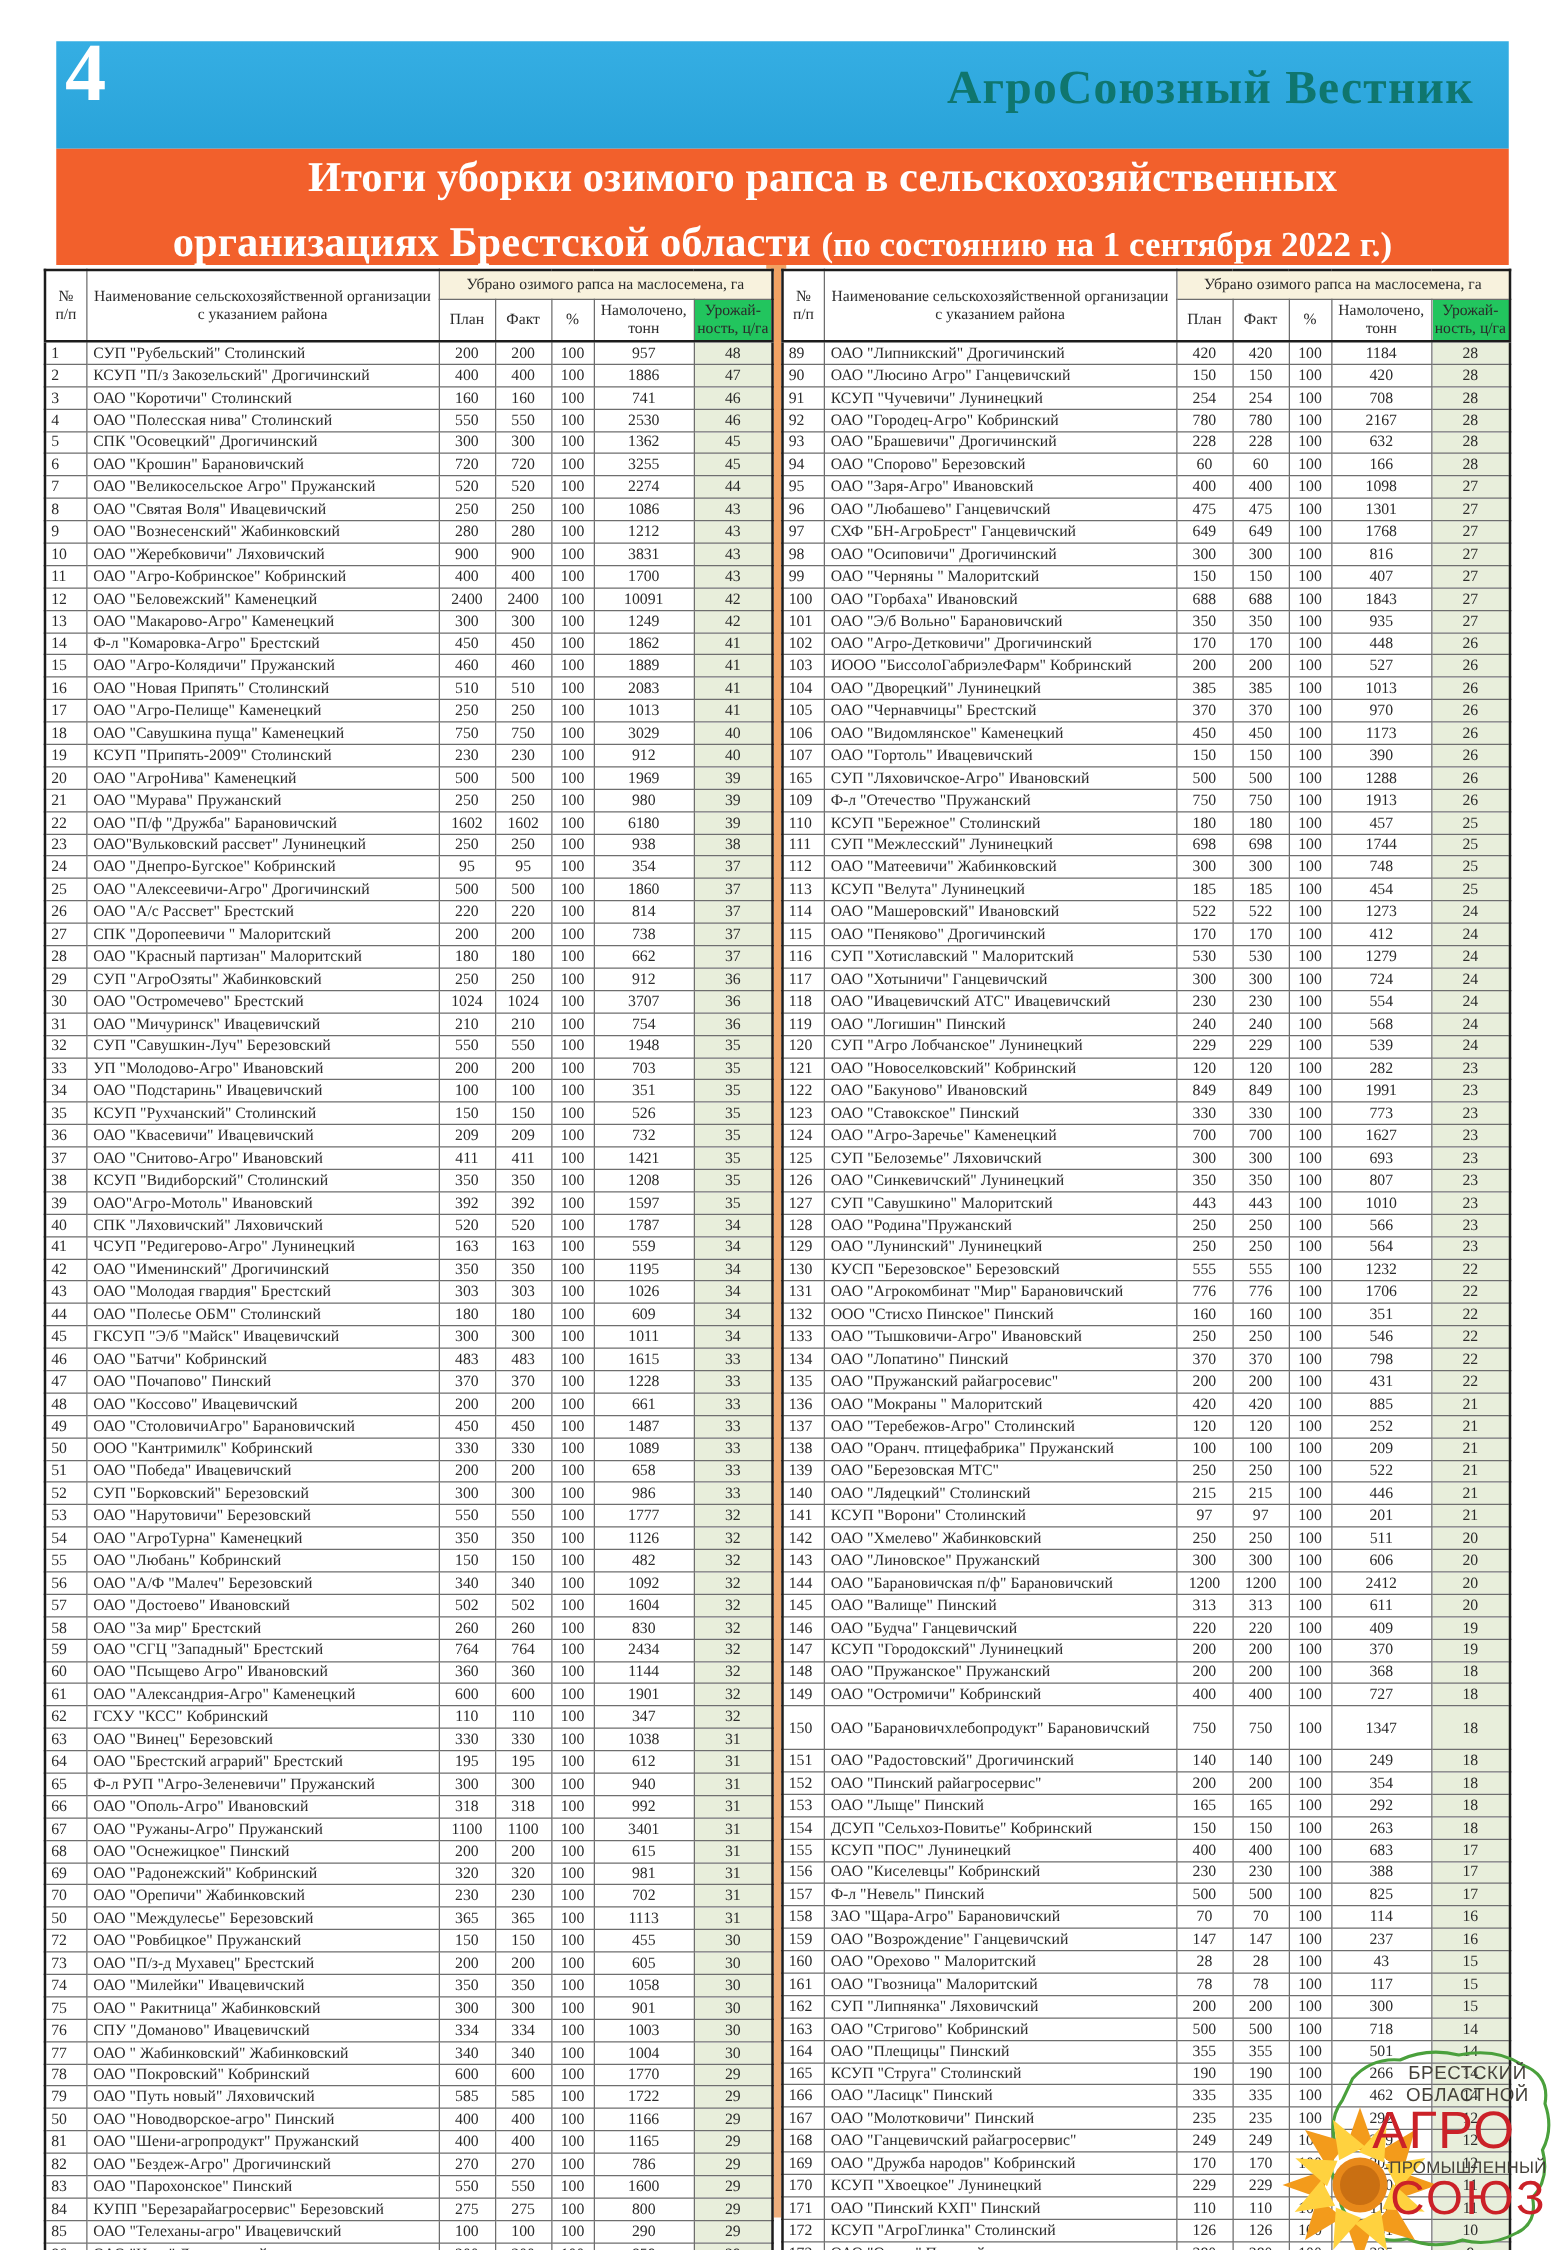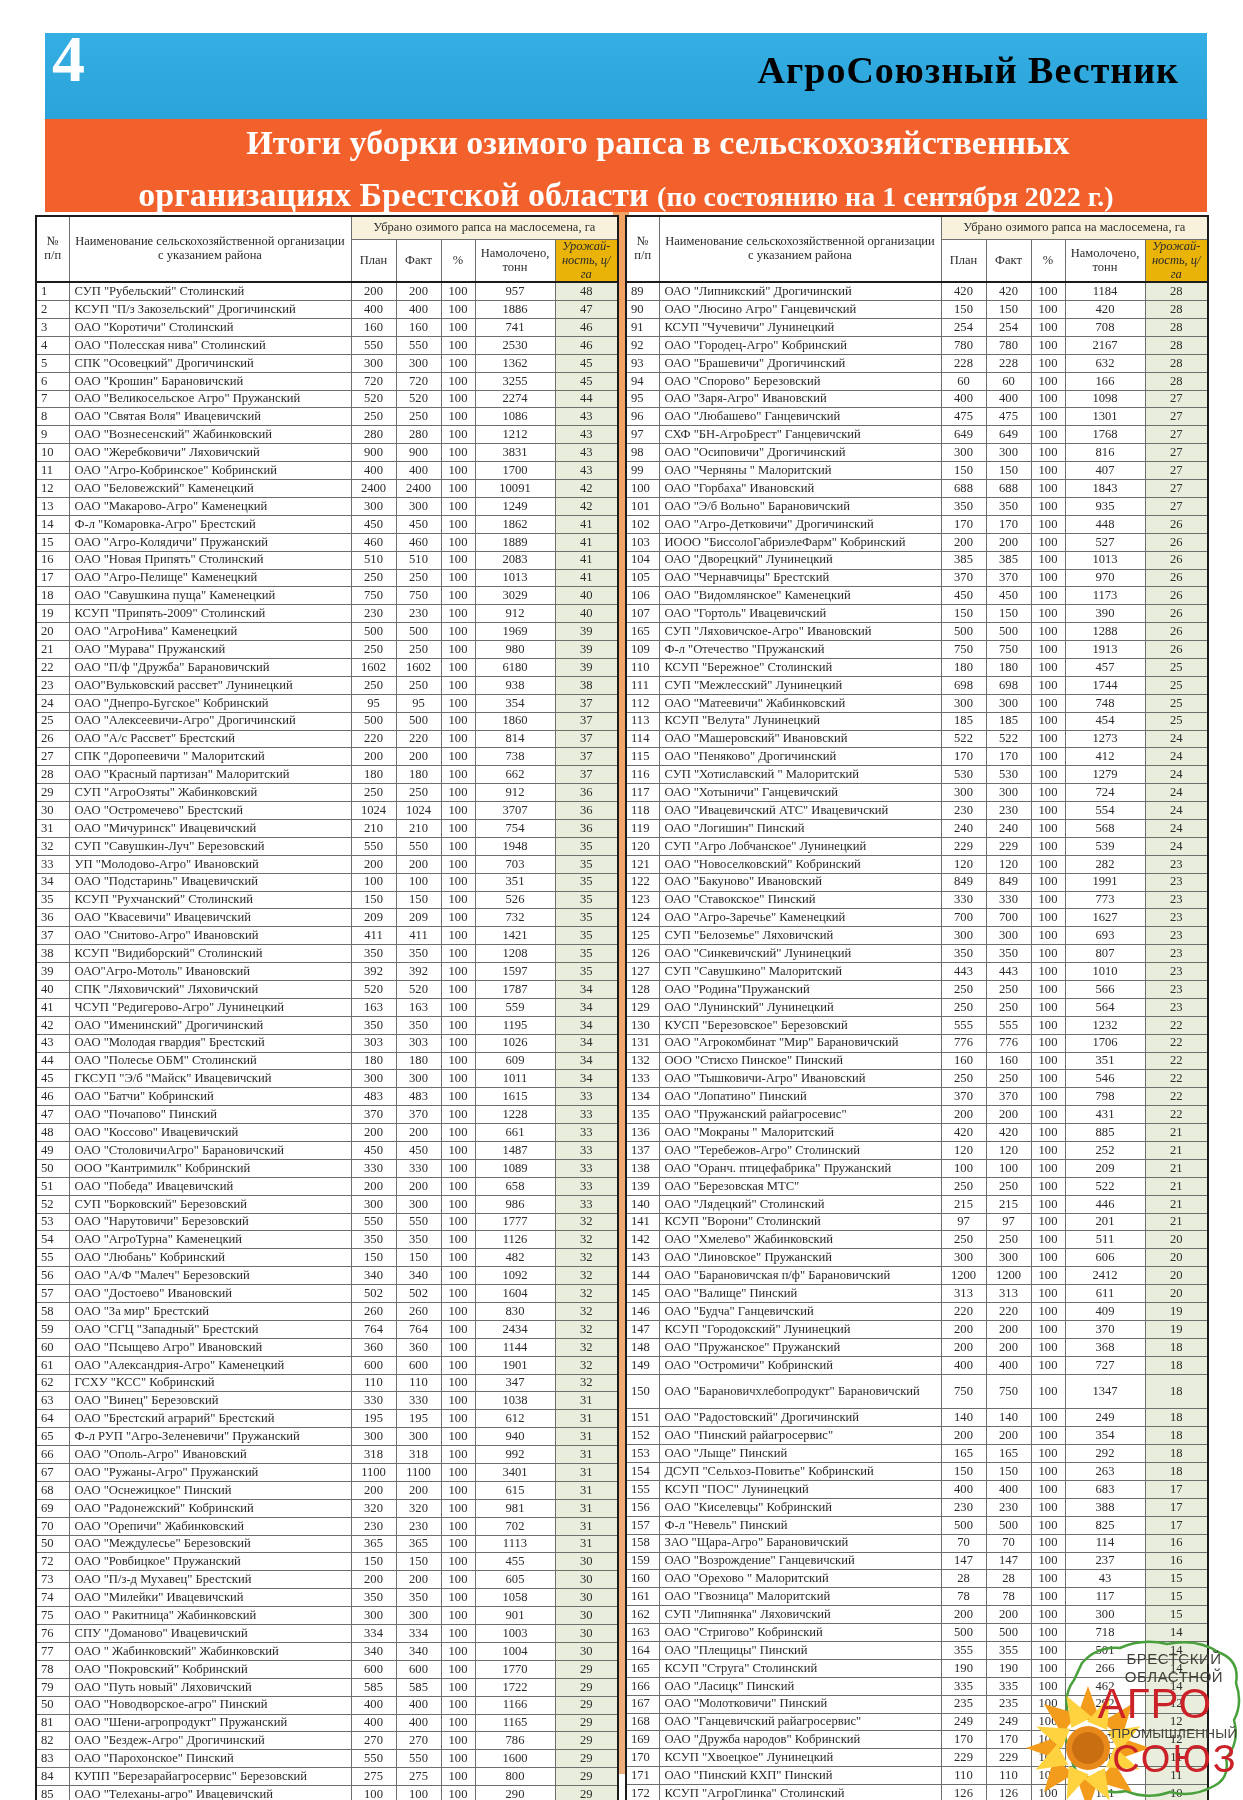--- a/index.html
+++ b/index.html
@@ -6,21 +6,21 @@
   body{
     width:1243px;height:1800px;position:relative;overflow:hidden;
     background:#ffffff;
     font-family:"Liberation Serif","DejaVu Serif",serif;
     -webkit-font-smoothing:antialiased;
   }
   
   .band-blue{position:absolute;left:45px;top:33px;width:1162px;height:86px;
     background:linear-gradient(180deg,#35aee3 0%,#29a3d9 100%);}
   .page-number{position:absolute;left:52px;top:26px;font-size:66px;font-weight:bold;color:#ffffff;line-height:1;}
-  .masthead-title{position:absolute;right:64px;top:48px;font-size:38px;font-weight:bold;color:#000000;letter-spacing:1px;}
+  .masthead-title{position:absolute;right:64px;top:48px;font-size:38px;font-weight:bold;color:#0f766e;letter-spacing:1px;}
   .masthead-issue{position:absolute;right:62px;top:144px;font-size:27px;font-weight:bold;color:#ffffff;}
   .band-orange{position:absolute;left:45px;top:119px;width:1162px;height:93px;background:#f2602c;}
   .banner-line1{position:absolute;left:45px;top:124px;width:1162px;text-align:center;
     font-size:34px;font-weight:bold;color:#ffffff;margin-left:32px;}
   .banner-line2{position:absolute;left:45px;top:165px;width:1162px;text-align:center;
     font-size:34px;font-weight:bold;color:#ffffff;white-space:nowrap;margin-top:11px;}
   .banner-line2 .suffix{font-size:28px;font-weight:bold;}
   
   .gap-stripe{position:absolute;left:613px;top:212px;width:16px;height:1562px;
     background:linear-gradient(180deg,#f2a263,#eeae7c);}
@@ -28,21 +28,21 @@
   table.rtab{position:absolute;top:215px;width:582px;border-collapse:collapse;table-layout:fixed;
     background:#ffffff;border:2px solid #1c1c1c;}
   #left-table{left:35px;}
   #right-table{left:625px;}
   .rtab th,.rtab td{border:1px solid #6e6e6e;padding:0 2px;color:#2b2b2b;overflow:hidden;}
   .rtab thead th{font-weight:normal;font-size:12.5px;line-height:1.1;text-align:center;vertical-align:middle;}
   .rtab thead tr.h1 th{height:22px;}
   .rtab thead tr.h2 th{height:32px;white-space:pre-line;}
   .rtab thead{border-bottom:2px solid #1c1c1c;}
   th.span-head{background:#f8f2dd;font-size:13px;}
-  th.yield-head{background:#eab308;font-style:italic;}
+  th.yield-head{background:#22c55e;}
   .rtab tbody td{height:16.9px;font-size:12.6px;line-height:1.05;white-space:nowrap;}
   .rtab tbody td.num{text-align:left;padding-left:4px;}
   .rtab tbody td.name{text-align:left;padding-left:5px;}
   .rtab tbody td.c{text-align:center;}
   .rtab tbody td.namol{text-align:center;}
   .rtab tbody td.yield{text-align:center;background:#e8eedb;}
   .rtab tbody tr.tall td{height:33.8px;}
   .rtab tbody tr.tall td.name{white-space:normal;line-height:1.15;}
   
   .logo{position:absolute;left:1022px;top:1608px;width:221px;height:192px;z-index:5;}

